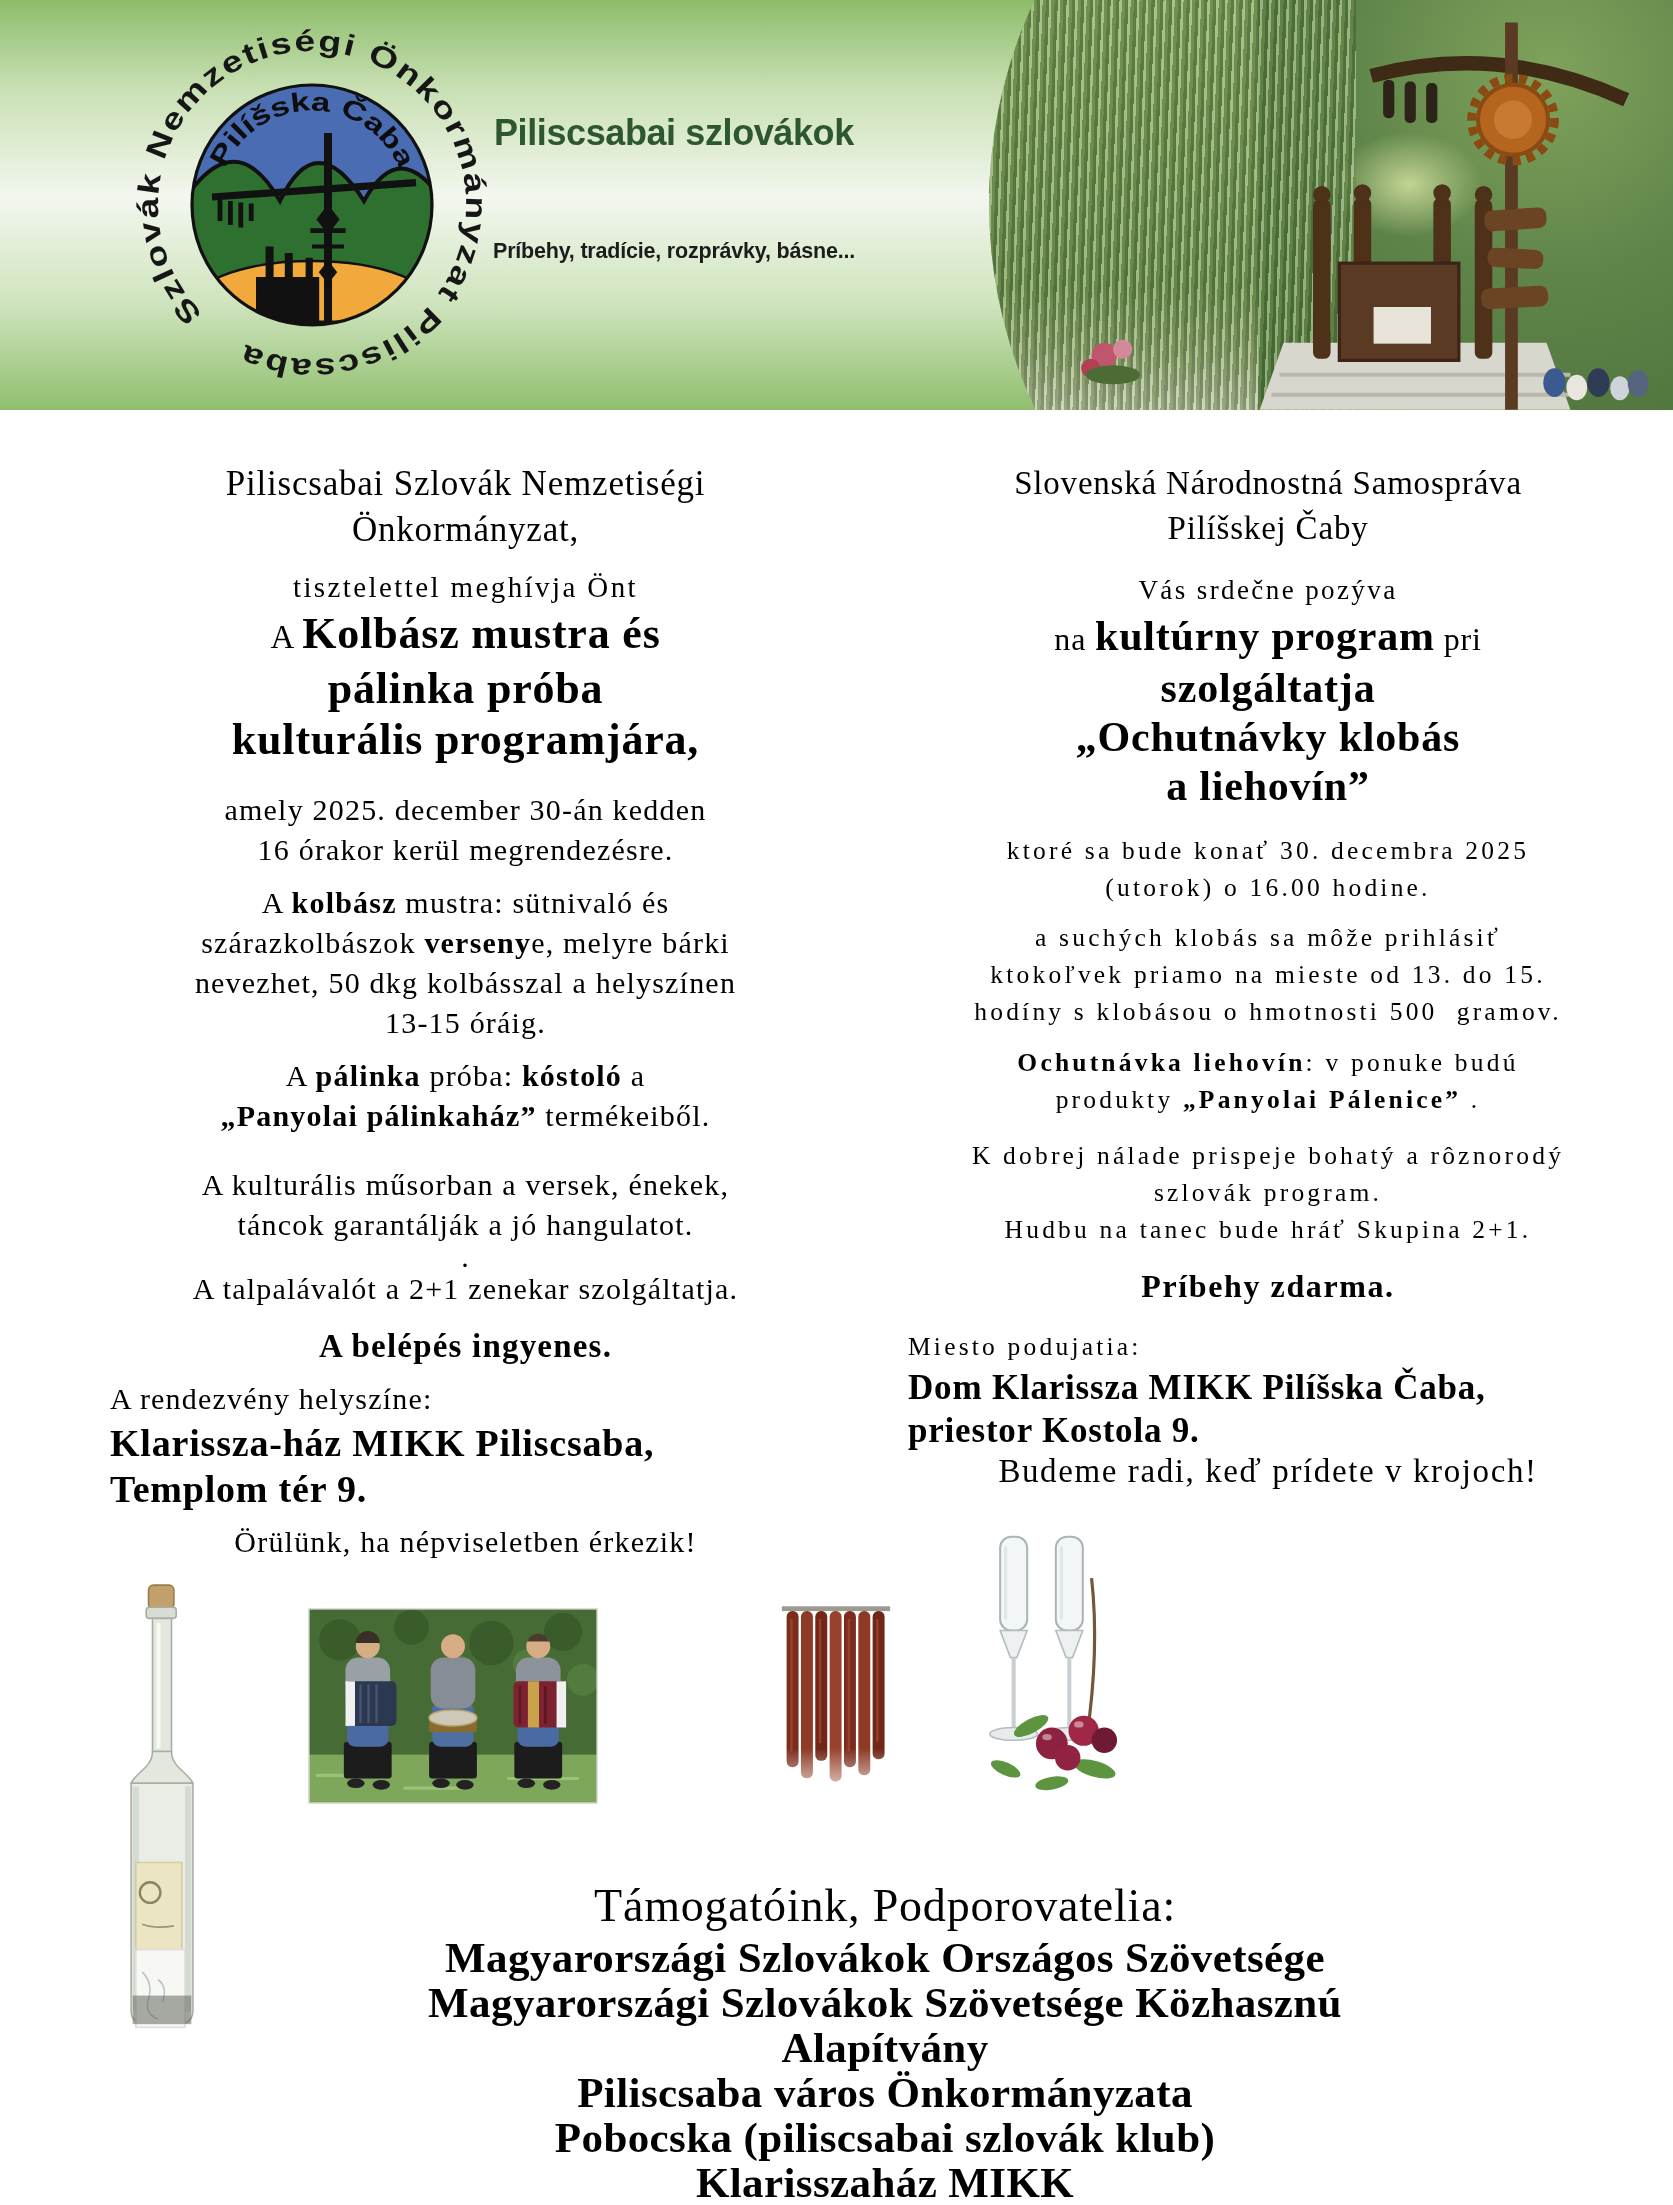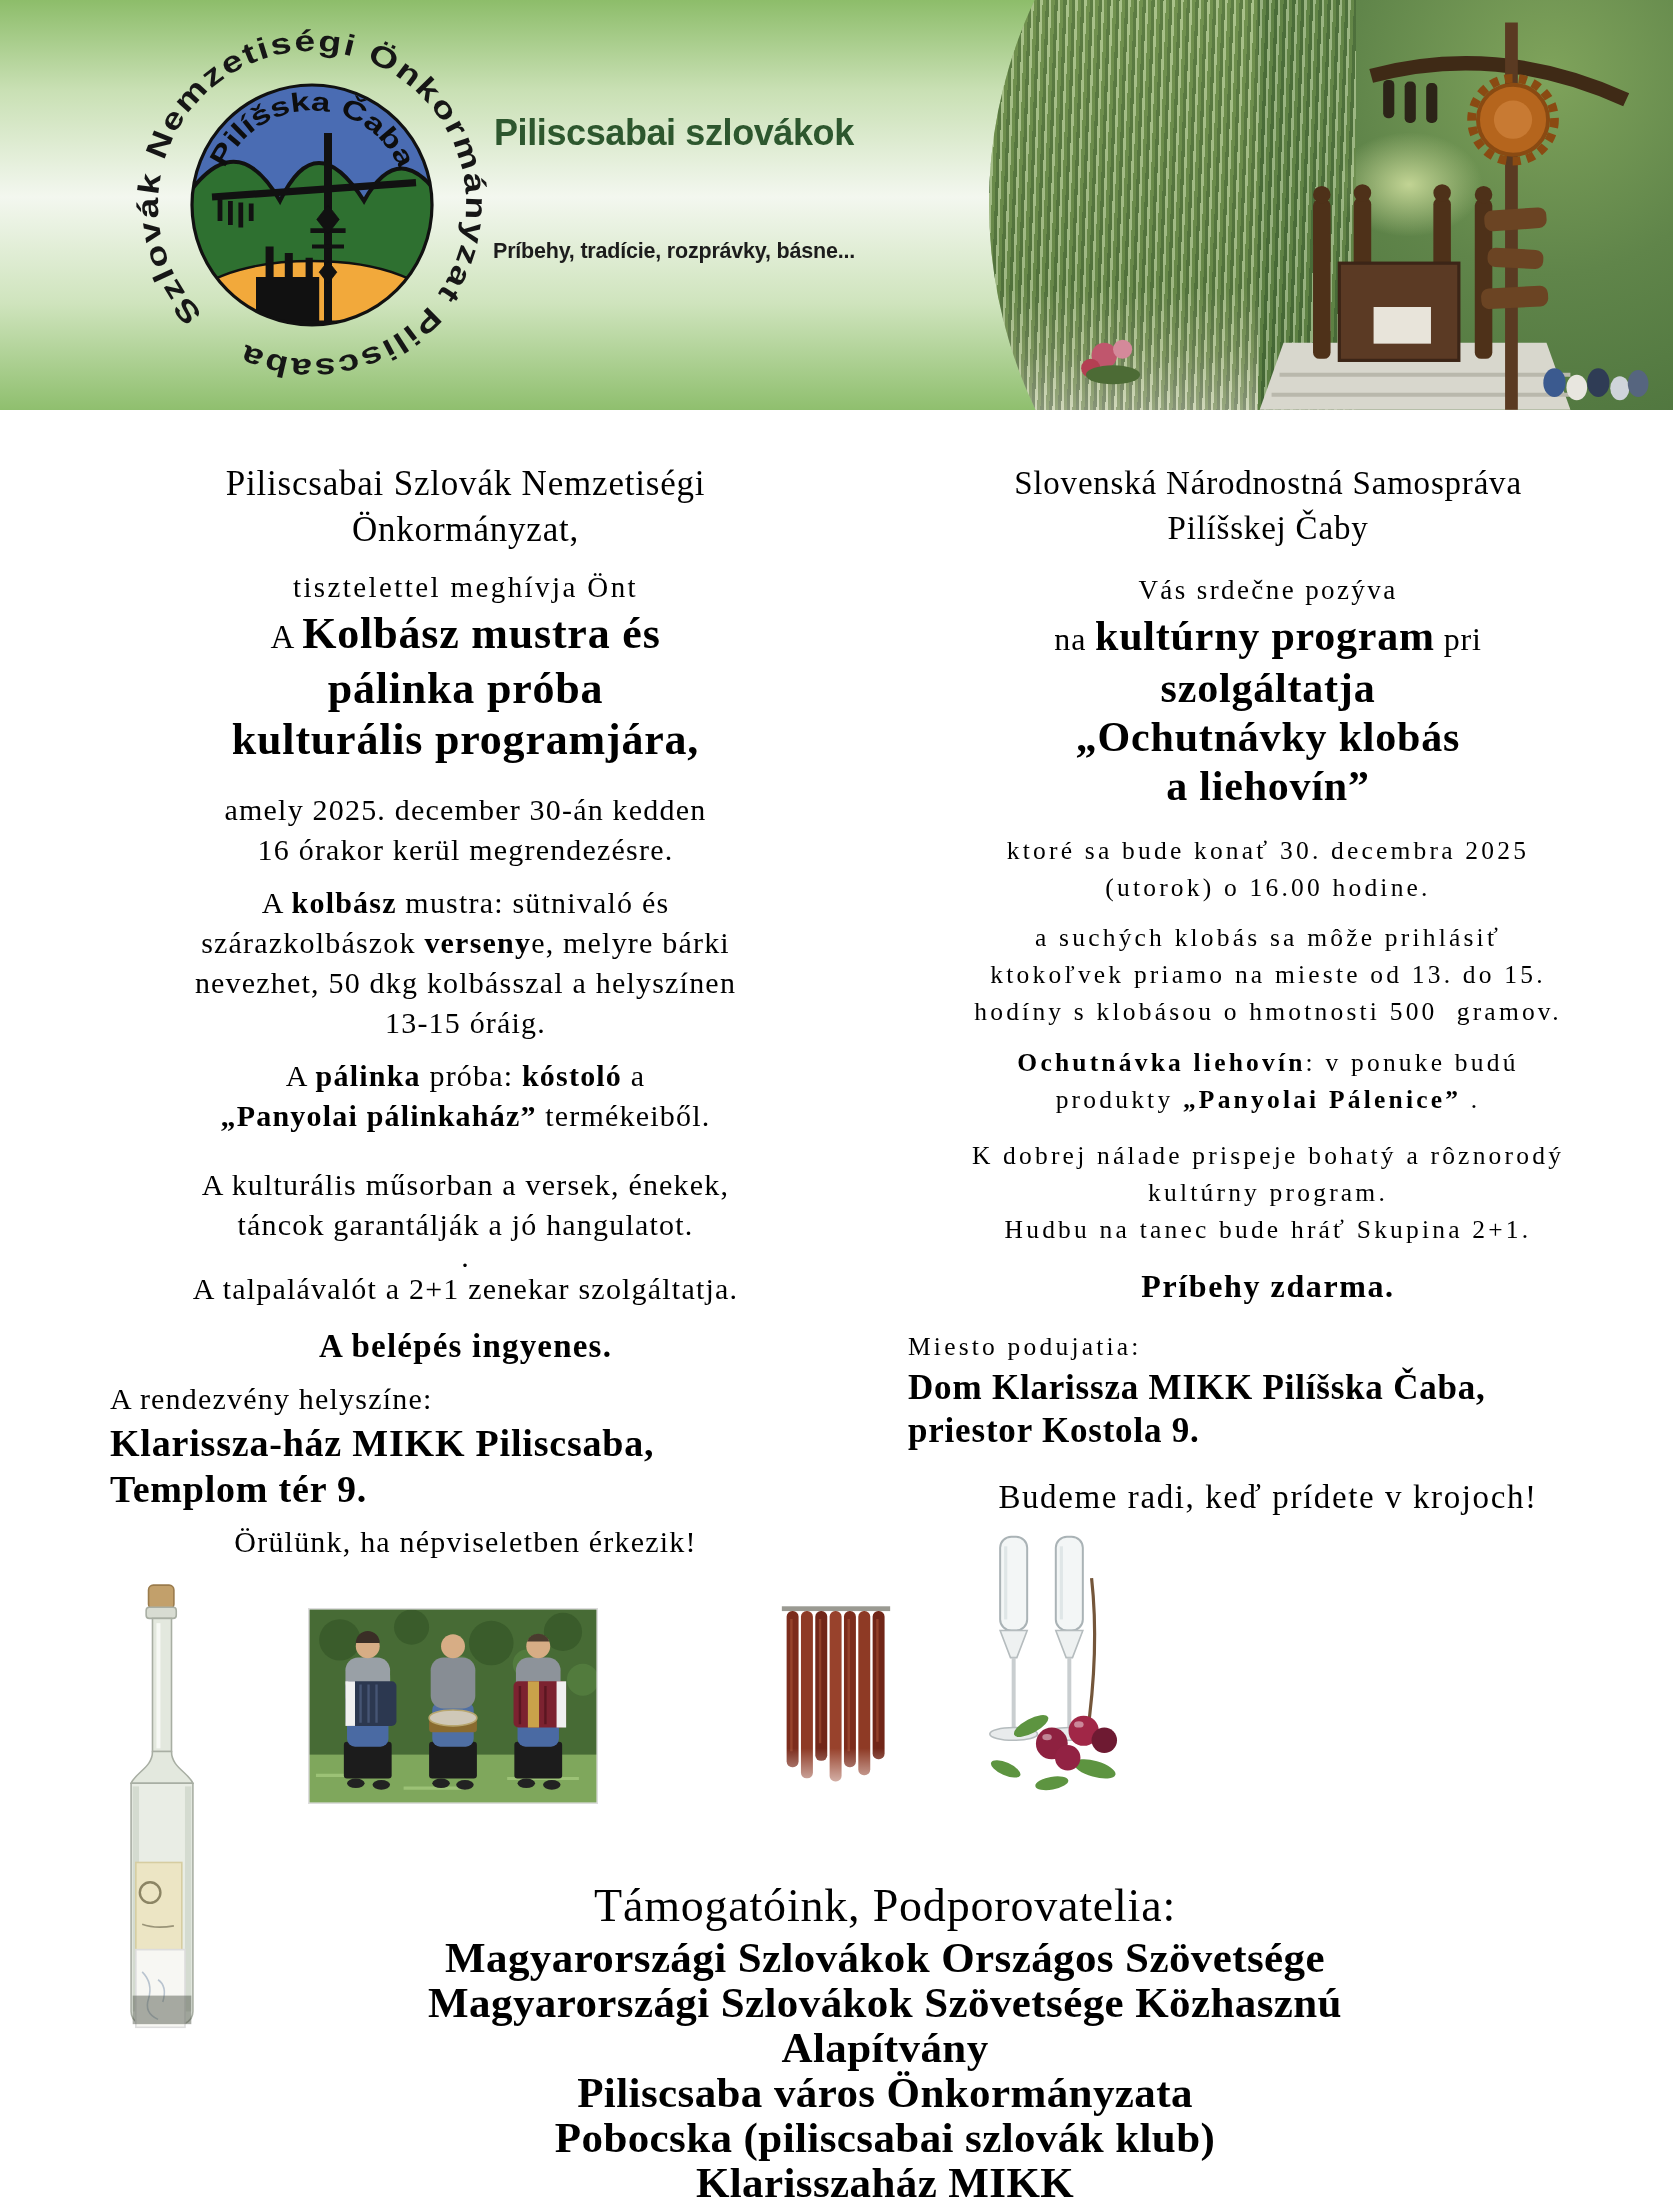--- a/index.html
+++ b/index.html
@@ -85,21 +85,21 @@
   .col-right .para.note{font-size:33px;letter-spacing:1.6px;}
   .col-right .para:nth-child(1){margin-bottom:21px;}
   .col-right .para:nth-child(2){margin-bottom:3.2px;}
   .col-right .para:nth-child(3){margin-bottom:21px;}
   .col-right .para:nth-child(4){margin-bottom:12.8px;}
   .col-right .para:nth-child(5){margin-bottom:14.3px;}
   .col-right .para:nth-child(6){margin-bottom:19px;}
   .col-right .para:nth-child(7){margin-bottom:17.5px;}
   .col-right .para:nth-child(8){margin-bottom:21px;}
   .col-right .para:nth-child(9){margin-bottom:1.6px;}
-  .col-right .para:nth-child(10){margin-bottom:27px;}
+  .col-right .para:nth-child(10){margin-bottom:1px;}
 
   
   figure{margin:0;padding:0;position:absolute;}
   figure svg{display:block;width:100%;height:100%;}
   .bottle-photo{left:120px;top:1582px;width:84px;height:473px;}
   .band-photo{left:308px;top:1608px;width:290px;height:196px;}
   .sausages-photo{left:777px;top:1584px;width:118px;height:219px;}
   .glasses-photo{left:958px;top:1530px;width:163px;height:287px;}
 
   
@@ -277,21 +277,21 @@
         <div class="tline"><span>a suchých klobás sa môže prihlásiť</span></div>
         <div class="tline"><span>ktokoľvek priamo na mieste od 13. do 15.</span></div>
         <div class="tline"><span>hodíny s klobásou o hmotnosti 500&nbsp; gramov.</span></div>
       </div>
       <div class="para c">
         <div class="tline"><span class="b">Ochutnávka liehovín</span><span>: v ponuke budú</span></div>
         <div class="tline"><span>produkty </span><span class="b">„Panyolai Pálenice”</span><span> .</span></div>
       </div>
       <div class="para c">
         <div class="tline"><span>K dobrej nálade prispeje bohatý a rôznorodý</span></div>
-        <div class="tline"><span>kultúrny program.</span></div>
+        <div class="tline"><span>szlovák program.</span></div>
         <div class="tline"><span>Hudbu na tanec bude hráť Skupina 2+1.</span></div>
       </div>
       <div class="para c b1">
         <div class="tline"><span class="b">Príbehy zdarma.</span></div>
       </div>
       <div class="para l">
         <div class="tline"><span>Miesto podujatia:</span></div>
       </div>
       <div class="para l big2">
         <div class="tline"><span class="b">Dom Klarissza MIKK Pilíšska Čaba,</span></div>

